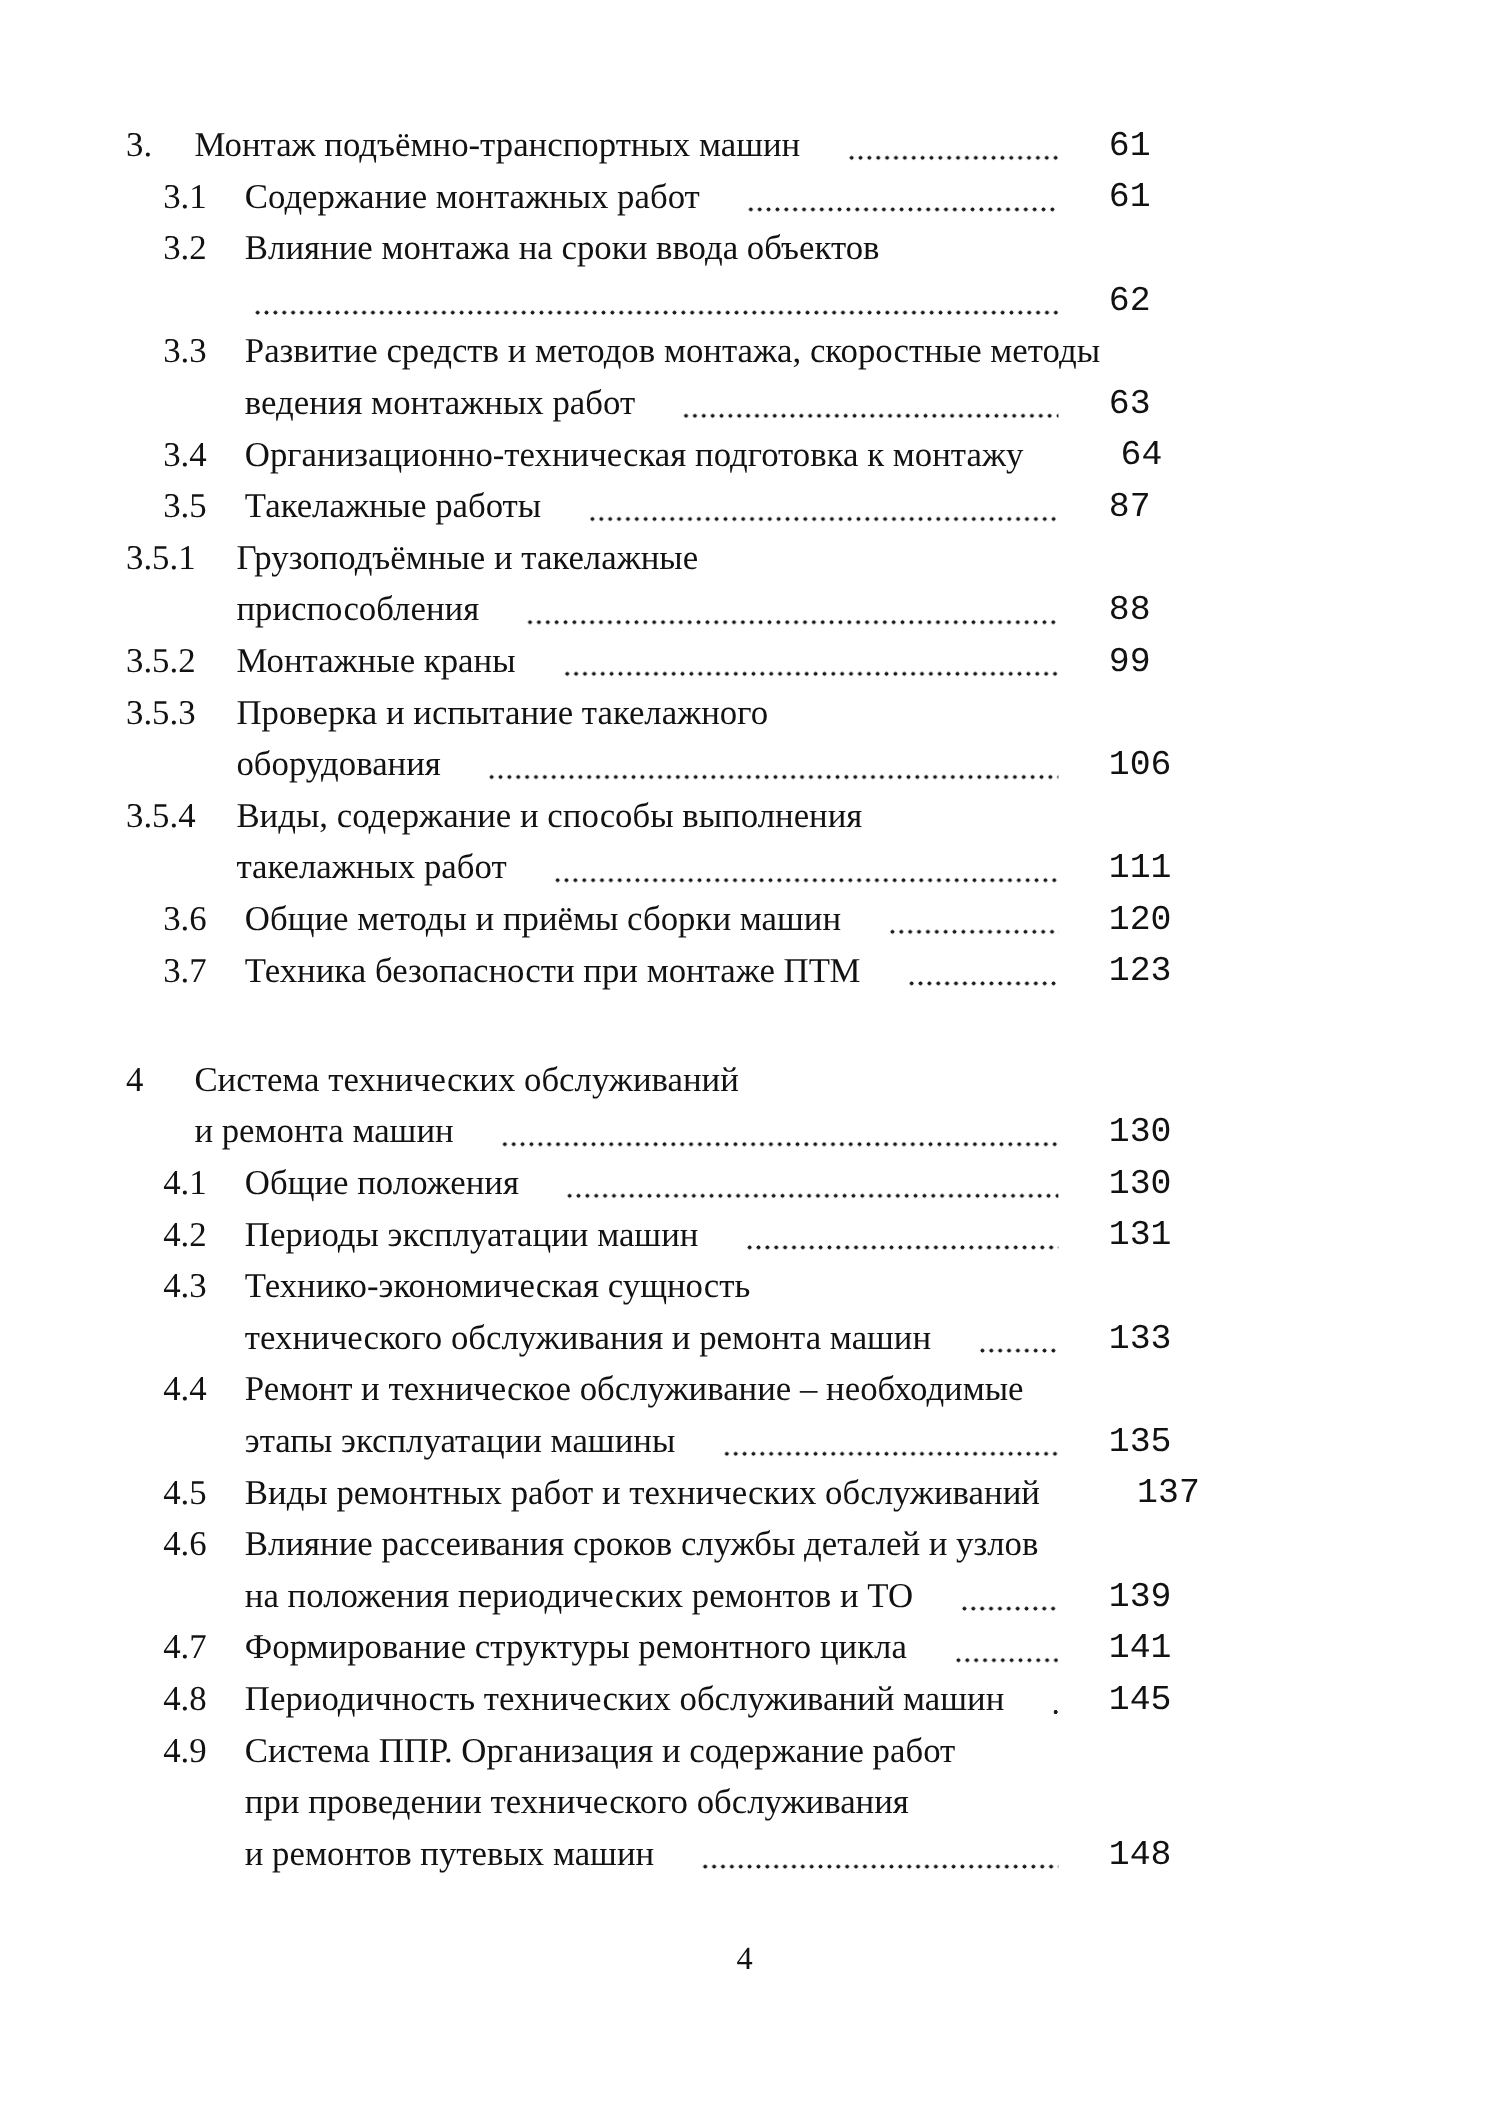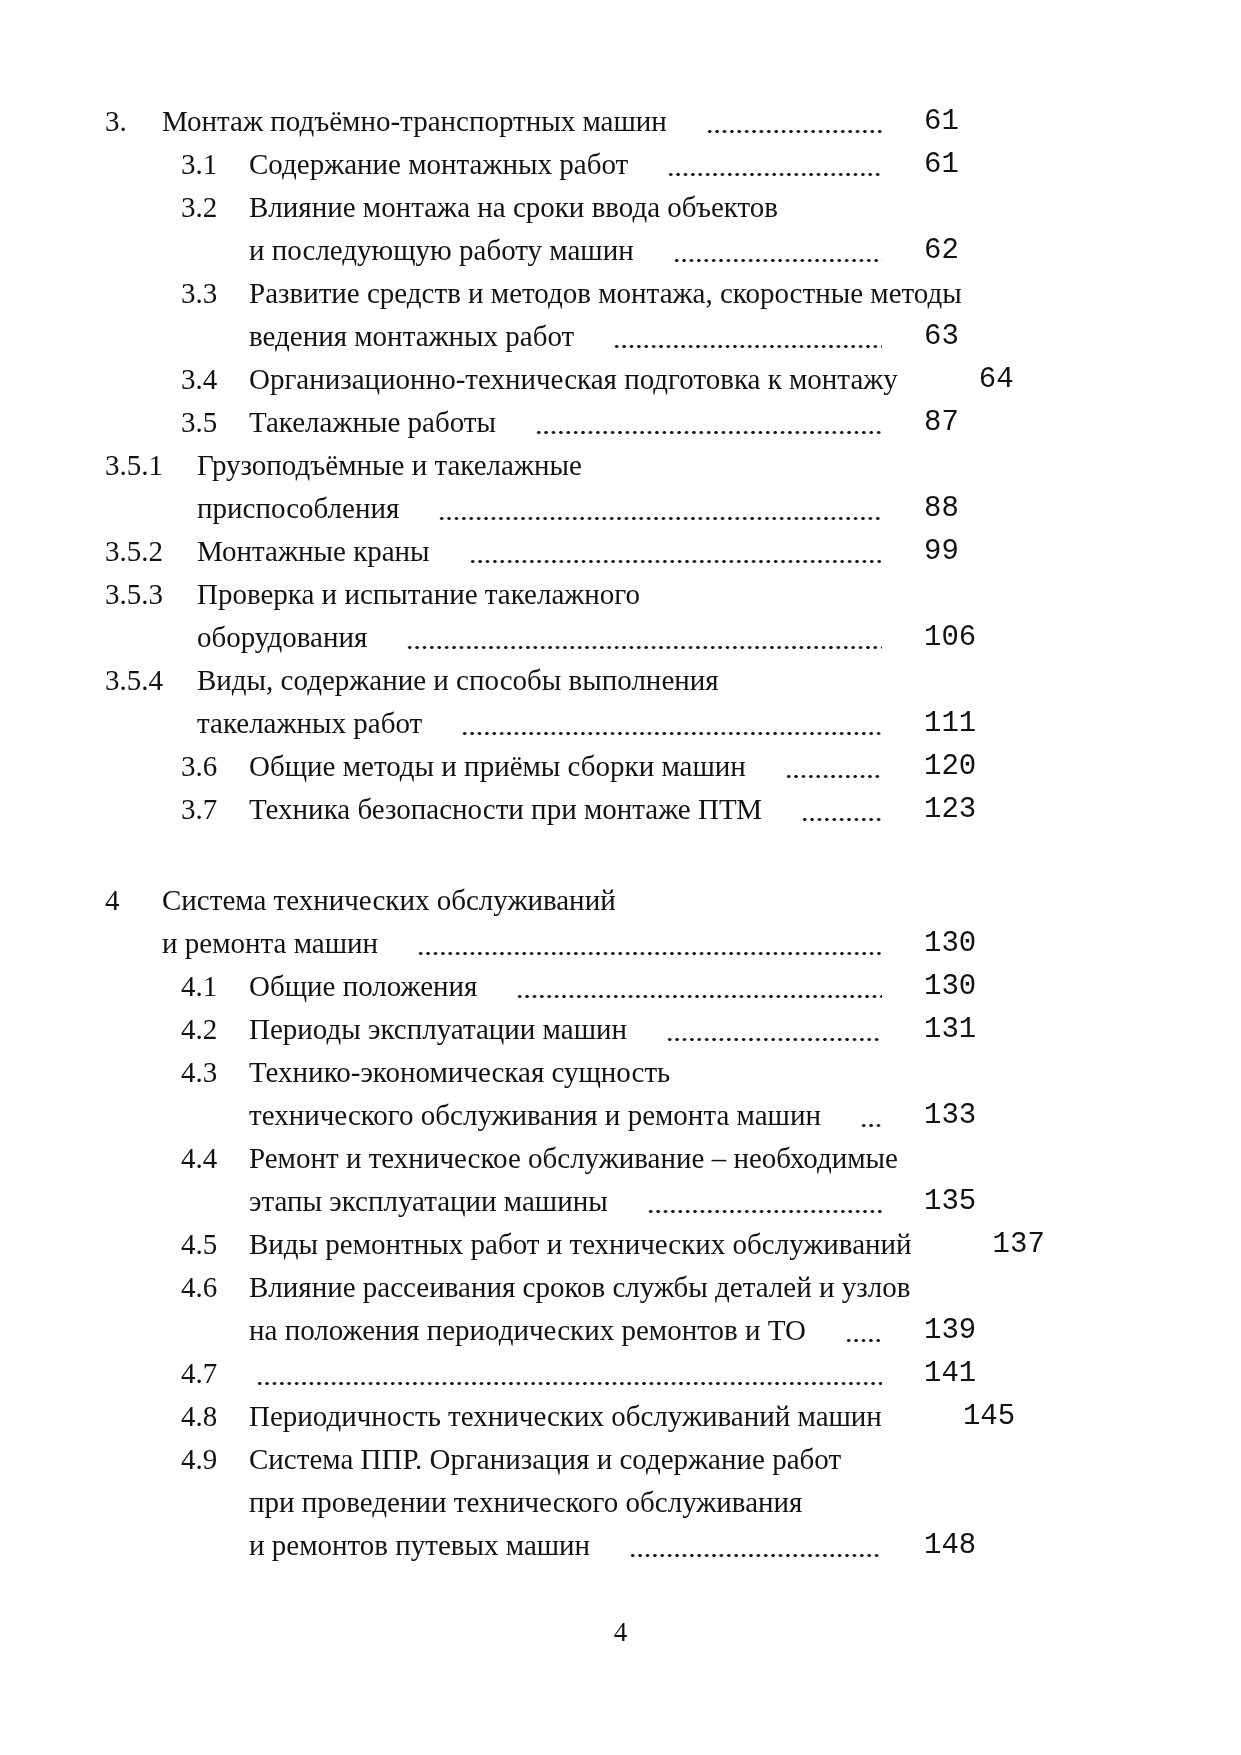--- a/index.html
+++ b/index.html
@@ -27,21 +27,21 @@
     display: flex;
     align-items: flex-start;
     line-height: 43px;
   }
   .entry.gap-before {
     margin-top: 48px;
   }
   
   .entry.level-0 .num { width: 57px; }
   
-  .entry.level-1 { margin-left: 76px; }
+  .entry.level-1 { margin-left: 31px; }
   .entry.level-1 .num { width: 68px; }
   
   .entry.level-2 { }
   .entry.level-2 .num { width: 92px; }
   .num {
     flex: none;
   }
   .body {
     flex: 1 1 auto;
     min-width: 0;
@@ -108,21 +108,20 @@
           </div>
         </div>
       </div>
       <div class="entry level-1">
         <span class="num">3.2</span>
         <div class="body">
           <div class="line">
             <span class="text">Влияние монтажа на сроки ввода объектов</span>
           </div>
           <div class="line line-last">
-            <span class="text">и последующую работу машин</span>
             <span class="dots"></span>
             <span class="pg">62</span>
           </div>
         </div>
       </div>
       <div class="entry level-1">
         <span class="num">3.3</span>
         <div class="body">
           <div class="line">
             <span class="text">Развитие средств и методов монтажа, скоростные методы</span>
@@ -302,20 +301,21 @@
             <span class="text">на положения периодических ремонтов и ТО</span>
             <span class="dots"></span>
             <span class="pg">139</span>
           </div>
         </div>
       </div>
       <div class="entry level-1">
         <span class="num">4.7</span>
         <div class="body">
           <div class="line line-last">
+            <span class="text">Формирование структуры ремонтного цикла</span>
             <span class="dots"></span>
             <span class="pg">141</span>
           </div>
         </div>
       </div>
       <div class="entry level-1">
         <span class="num">4.8</span>
         <div class="body">
           <div class="line line-last">
             <span class="text">Периодичность технических обслуживаний машин</span>

